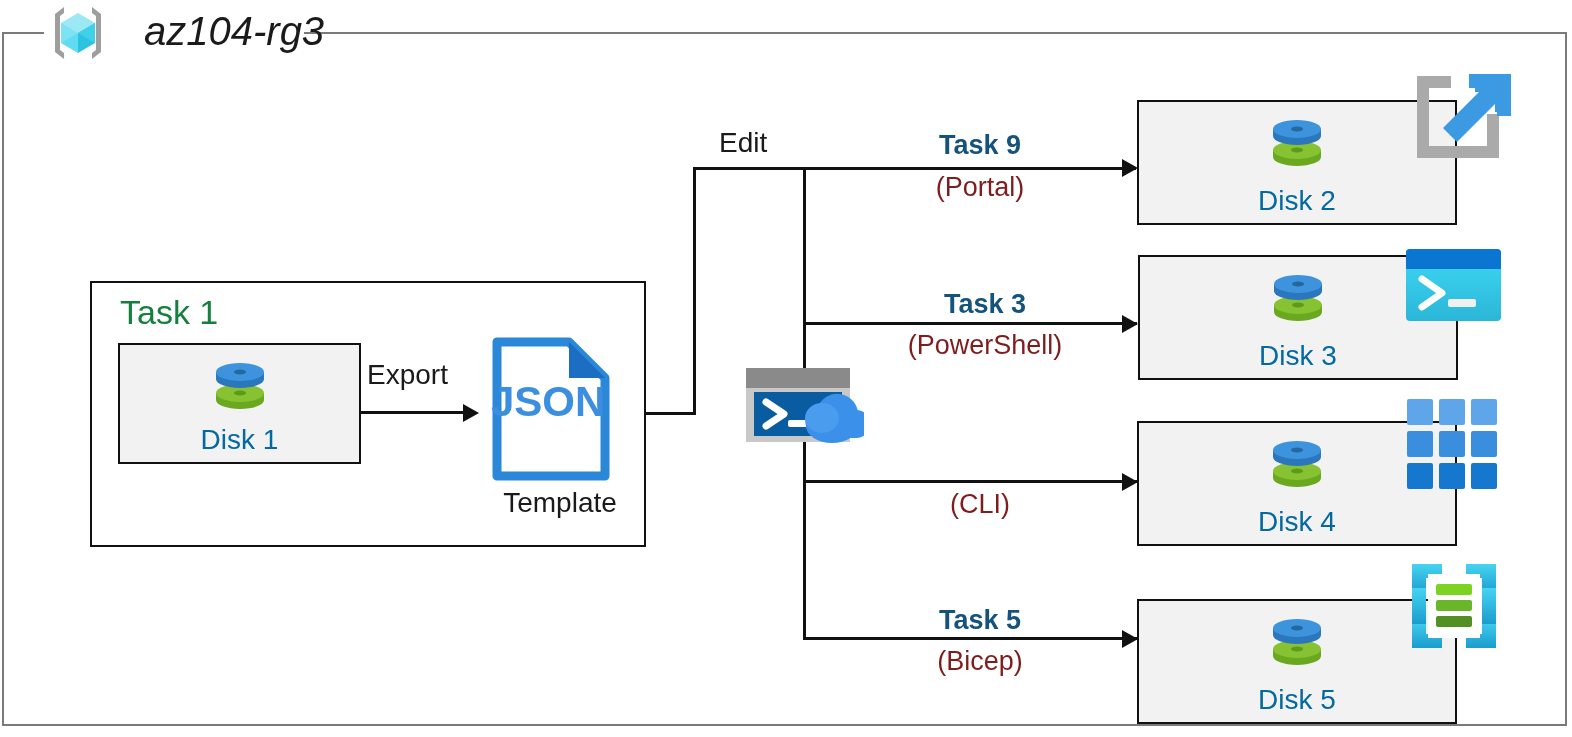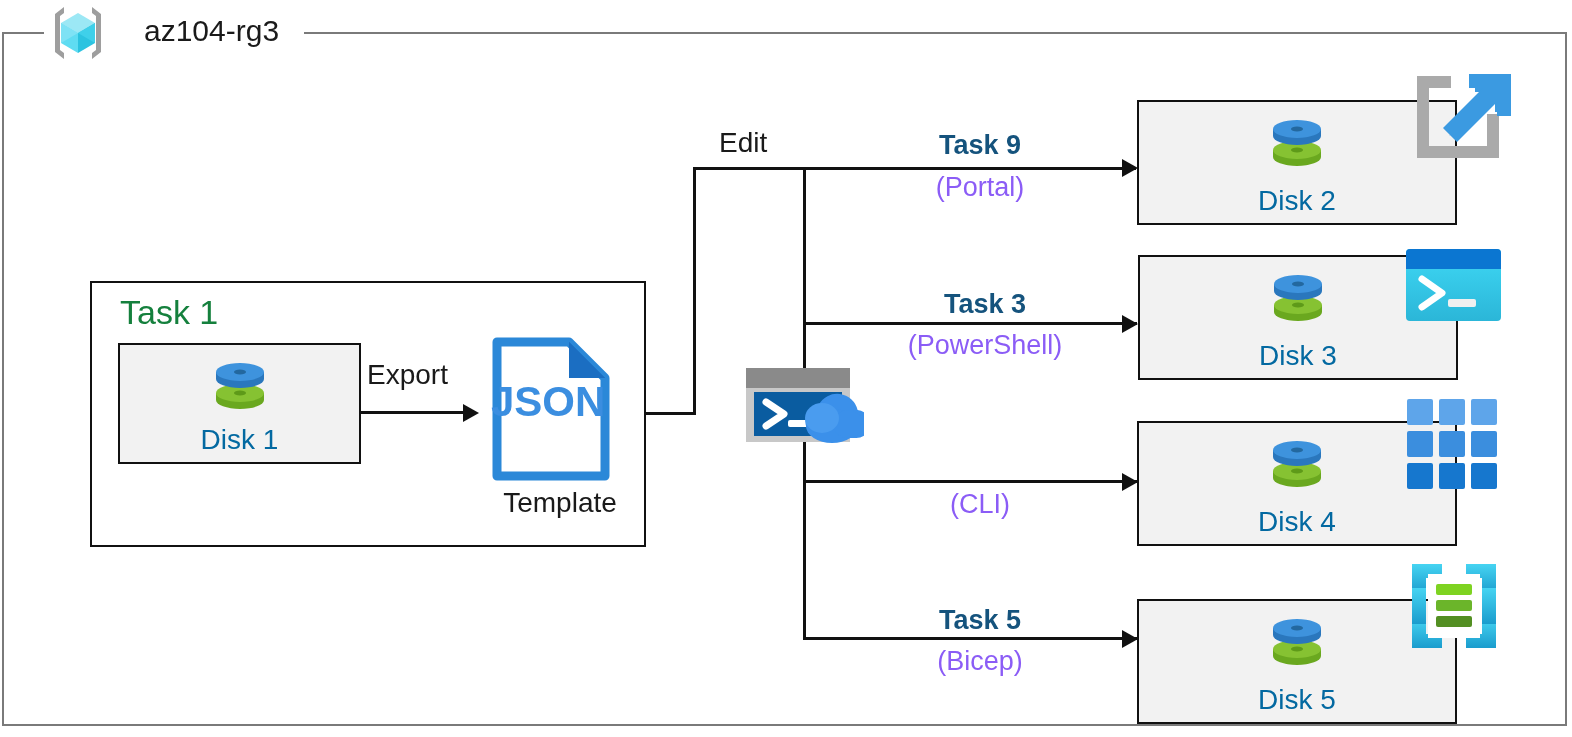--- a/index.html
+++ b/index.html
@@ -40,24 +40,25 @@
   }
   #rg-icon {
     left: 48px;
     top: 4px;
     width: 60px;
     height: 58px;
   }
   #rg-label {
     left: 144px;
     top: 14px;
-    font-size: 30px;
+    font-size: 40px;
     color: #1a1a1a;
     white-space: nowrap;
     line-height: 34px;
+    font-style: italic;
   }
 
   
   .task-group {
     border: 2px solid #111111;
     background: #ffffff;
     box-sizing: border-box;
   }
   .task-title {
     font-size: 34px;
@@ -110,21 +111,21 @@
   .edge-task {
     font-size: 27px;
     font-weight: bold;
     color: #15537d;
     white-space: nowrap;
     line-height: 31px;
     text-align: center;
   }
   .edge-tool {
     font-size: 27px;
-    color: #8b5cf6;
+    color: #7f1d1d;
     white-space: nowrap;
     line-height: 31px;
     text-align: center;
   }
 
   
   #template-caption {
     left: 470px;
     top: 487px;
     width: 180px;

